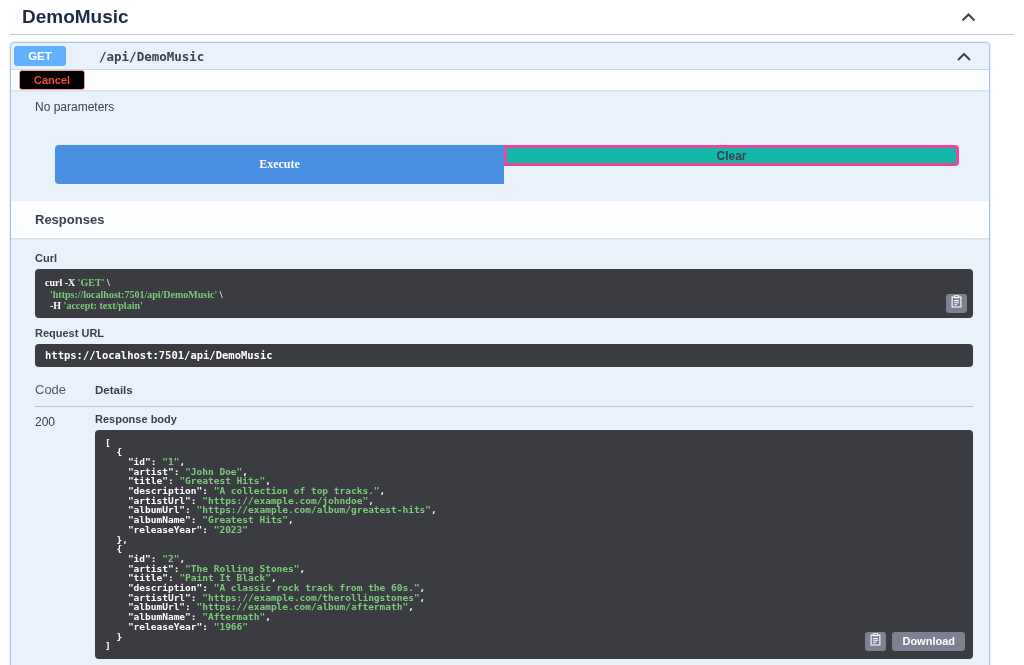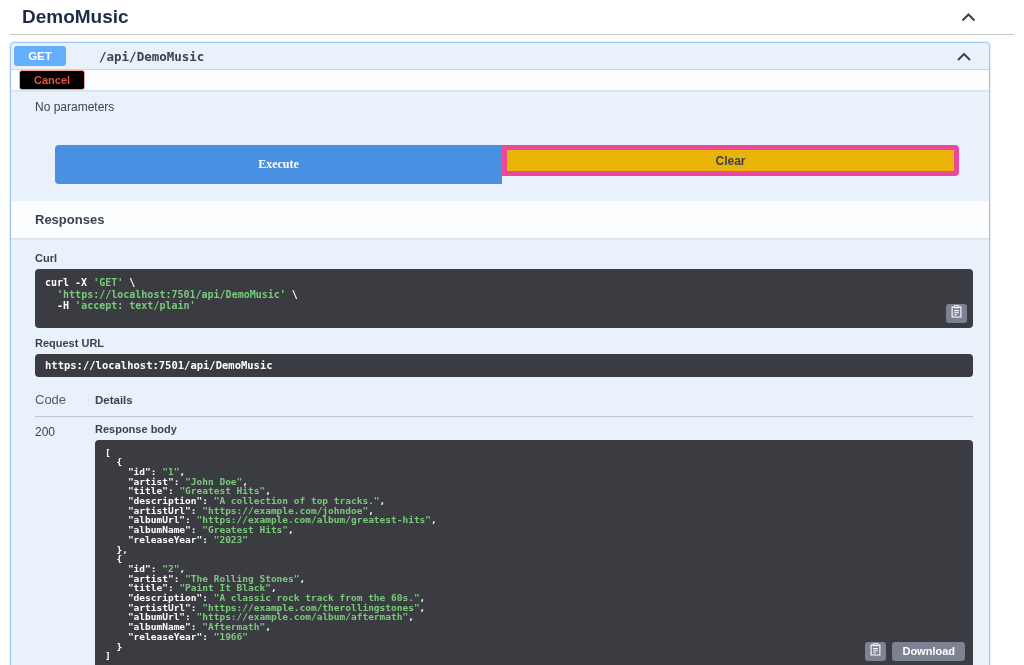--- a/index.html
+++ b/index.html
@@ -72,37 +72,37 @@
   
   .params-body { padding: 10px 16px 0 24px; }
   .no-params { font-size: 12px; color: #3b4151; }
   .execute-row { display: flex; margin: 31px 14px 17px 20px; }
   .execute-btn {
     flex: 1; background: var(--execute, #4a90e2); color: #fff;
     font-weight: bold; font-size: 12px; border: none;
     border-radius: 4px 0 0 4px; height: 39px; cursor: pointer; font-family: Liberation Serif, serif;
   }
   .clear-btn {
-    flex: 1; background: #eab308; color: #3b4151;
-    font-weight: bold; font-size: 12px; border: 5px solid #ec4899;
-    border-radius: 0 4px 4px 0; height: 31px; cursor: pointer; font-family: inherit;
+    flex: 1; background: #14b8a6; color: #3b4151;
+    font-weight: bold; font-size: 12px; border: 3px solid #ec4899;
+    border-radius: 0 4px 4px 0; height: 21px; cursor: pointer; font-family: inherit;
   }
 
   
   .responses-inner { padding: 14px 16px 6px 24px; }
   .block-label { font-size: 11px; font-weight: bold; color: #3b4151; margin-bottom: 5px; }
   .mt { margin-top: 9px; }
 
   .code-block {
     background: var(--code-block-bg, #3b3c42);
     border-radius: 4px; position: relative; color: #fff;
     font-family: "DejaVu Sans Mono", "Liberation Mono", monospace; font-weight: bold;
   }
   .code-block pre { font-family: inherit; white-space: pre; overflow: hidden; }
-  .curl-block { padding: 8px 10px 16px; }
+  .curl-block { padding: 8px 10px 6px; font-family: Liberation Serif, serif; }
   .curl-block pre { font-size: 10px; line-height: 11.5px; }
   .url-block { padding: 6px 10px; }
   .url-block pre { font-size: 10.5px; line-height: 11px; }
   .response-block { padding: 8px 10px; }
   .response-block pre { font-size: 9.5px; line-height: 9.7px; }
 
   .tok-key { color: #ffffff; }
   .tok-str { color: var(--code-string, #7bc97b); }
 
   .copy-btn {

